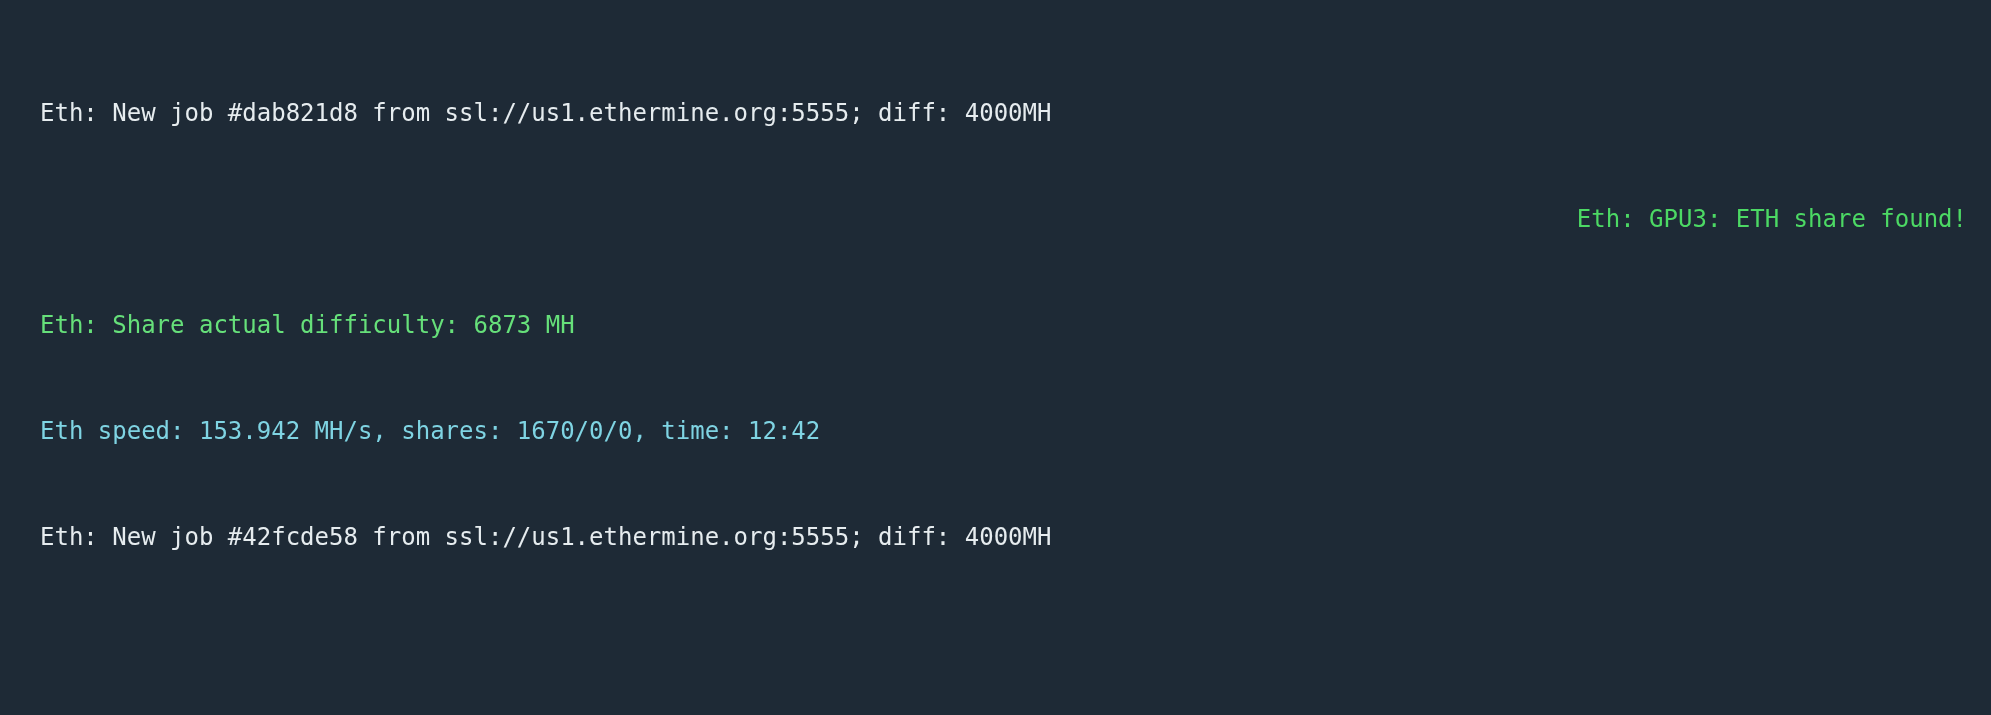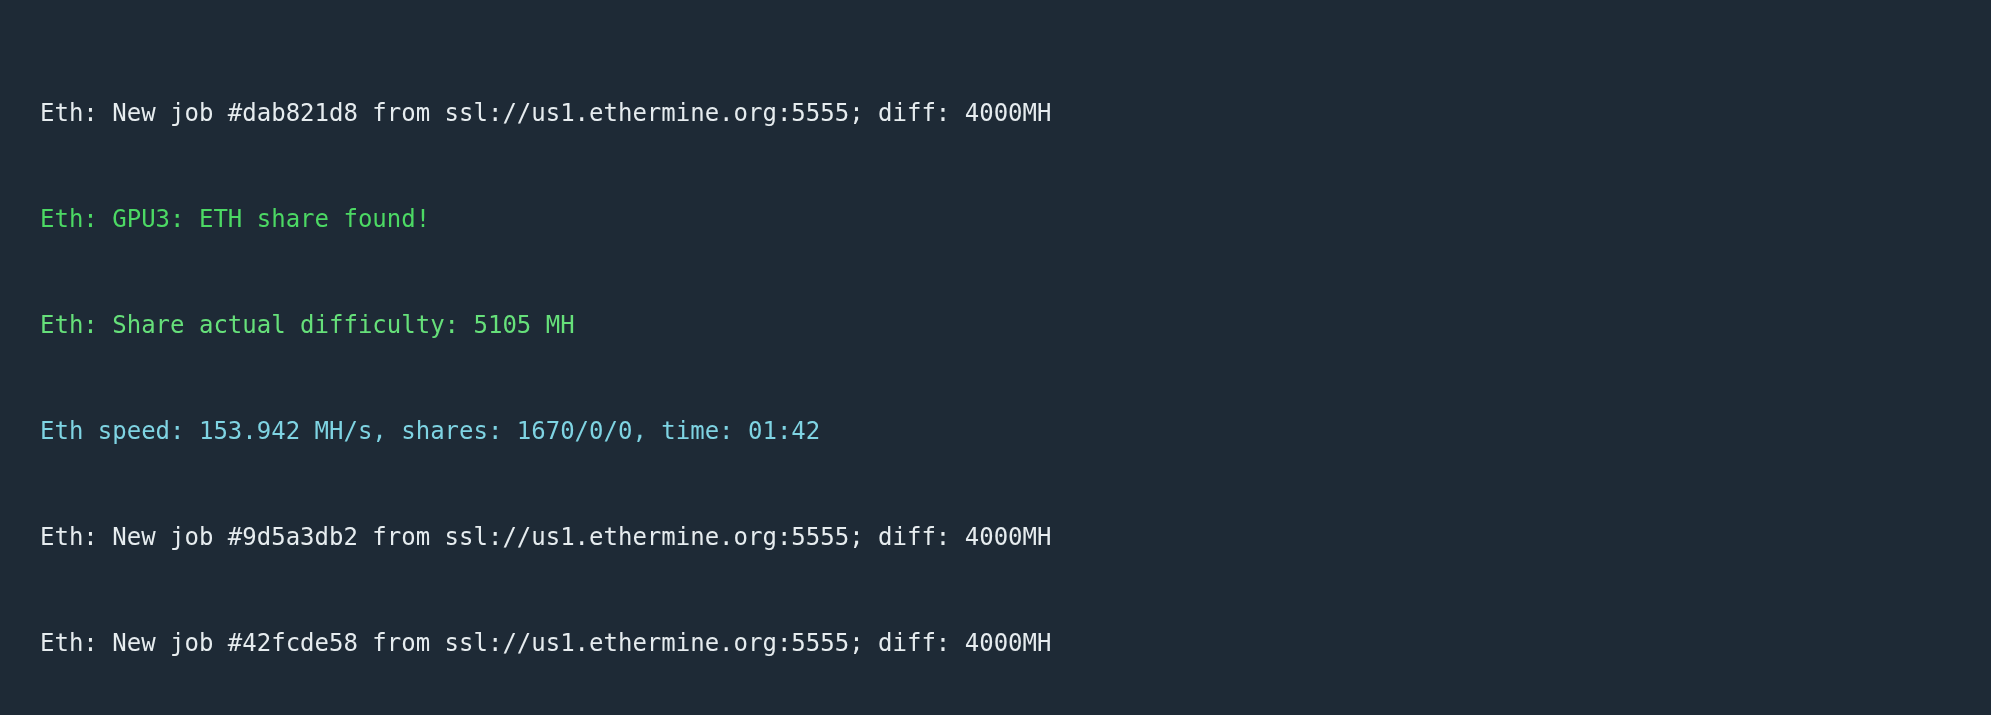--- a/index.html
+++ b/index.html
@@ -19,34 +19,33 @@
     flex-direction: column;
   }
   .output {
     flex: 1;
     padding: 6px 8px 0 8px;
     white-space: pre;
     color: #c7d0d9;
   }
   .line { display: block; }
   .white   { color: #e6ecef; }
-  .green   { color: #4cd964; }
+  .green   { color: #4cd964; text-align: right; }
   .lgreen  { color: #66e07a; }
   .cyan    { color: #7fd4e3; }
 </style>
 </head>
 <body>
 
 <div class="terminal">
   <div class="output">
     <span class="line white">Eth: New job #dab821d8 from ssl://us1.ethermine.org:5555; diff: 4000MH</span>
     <span class="line green">Eth: GPU3: ETH share found!</span>
-    <span class="line lgreen">Eth: Share actual difficulty: 5105 MH</span>
-    <span class="line cyan">Eth speed: 153.942 MH/s, shares: 1670/0/0, time: 01:42</span>
-    <span class="line white">Eth: New job #9d5a3db2 from ssl://us1.ethermine.org:5555; diff: 4000MH</span>
+    <span class="line lgreen">Eth: Share actual difficulty: 6873 MH</span>
+    <span class="line cyan">Eth speed: 153.942 MH/s, shares: 1670/0/0, time: 12:42</span>
     <span class="line white">Eth: New job #42fcde58 from ssl://us1.ethermine.org:5555; diff: 4000MH</span>
     
     
     
     
     
     
     
     
     

